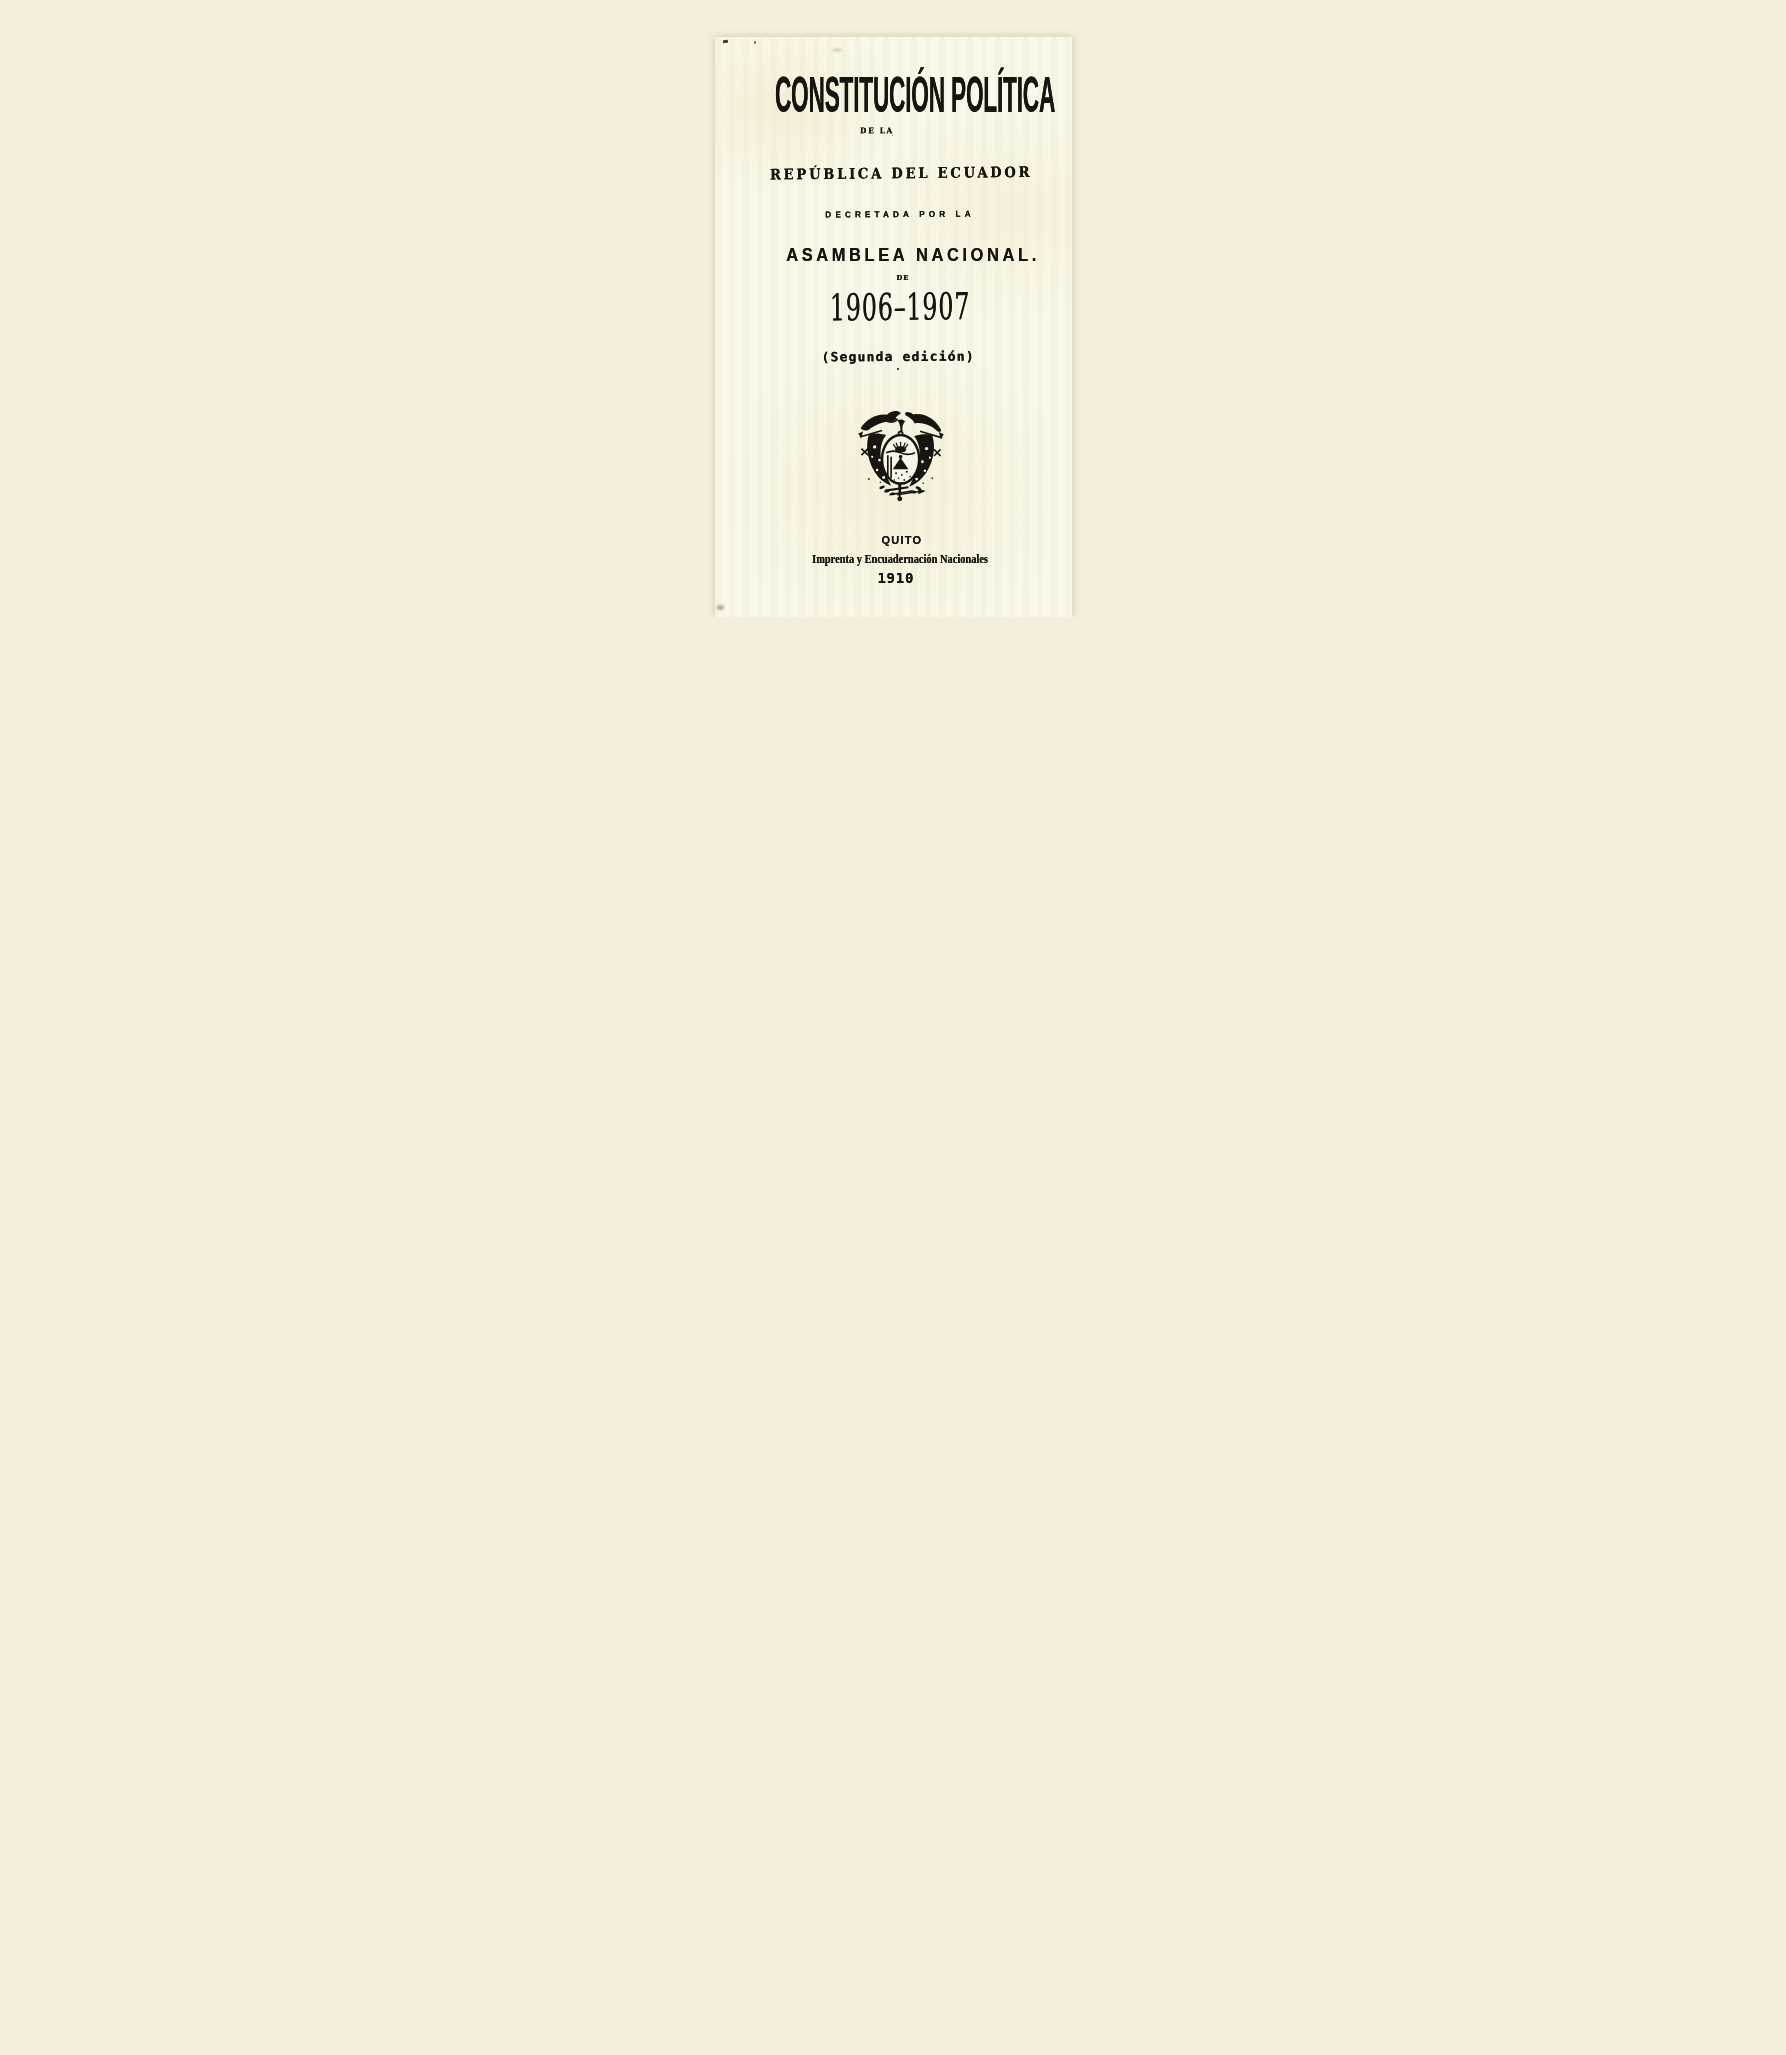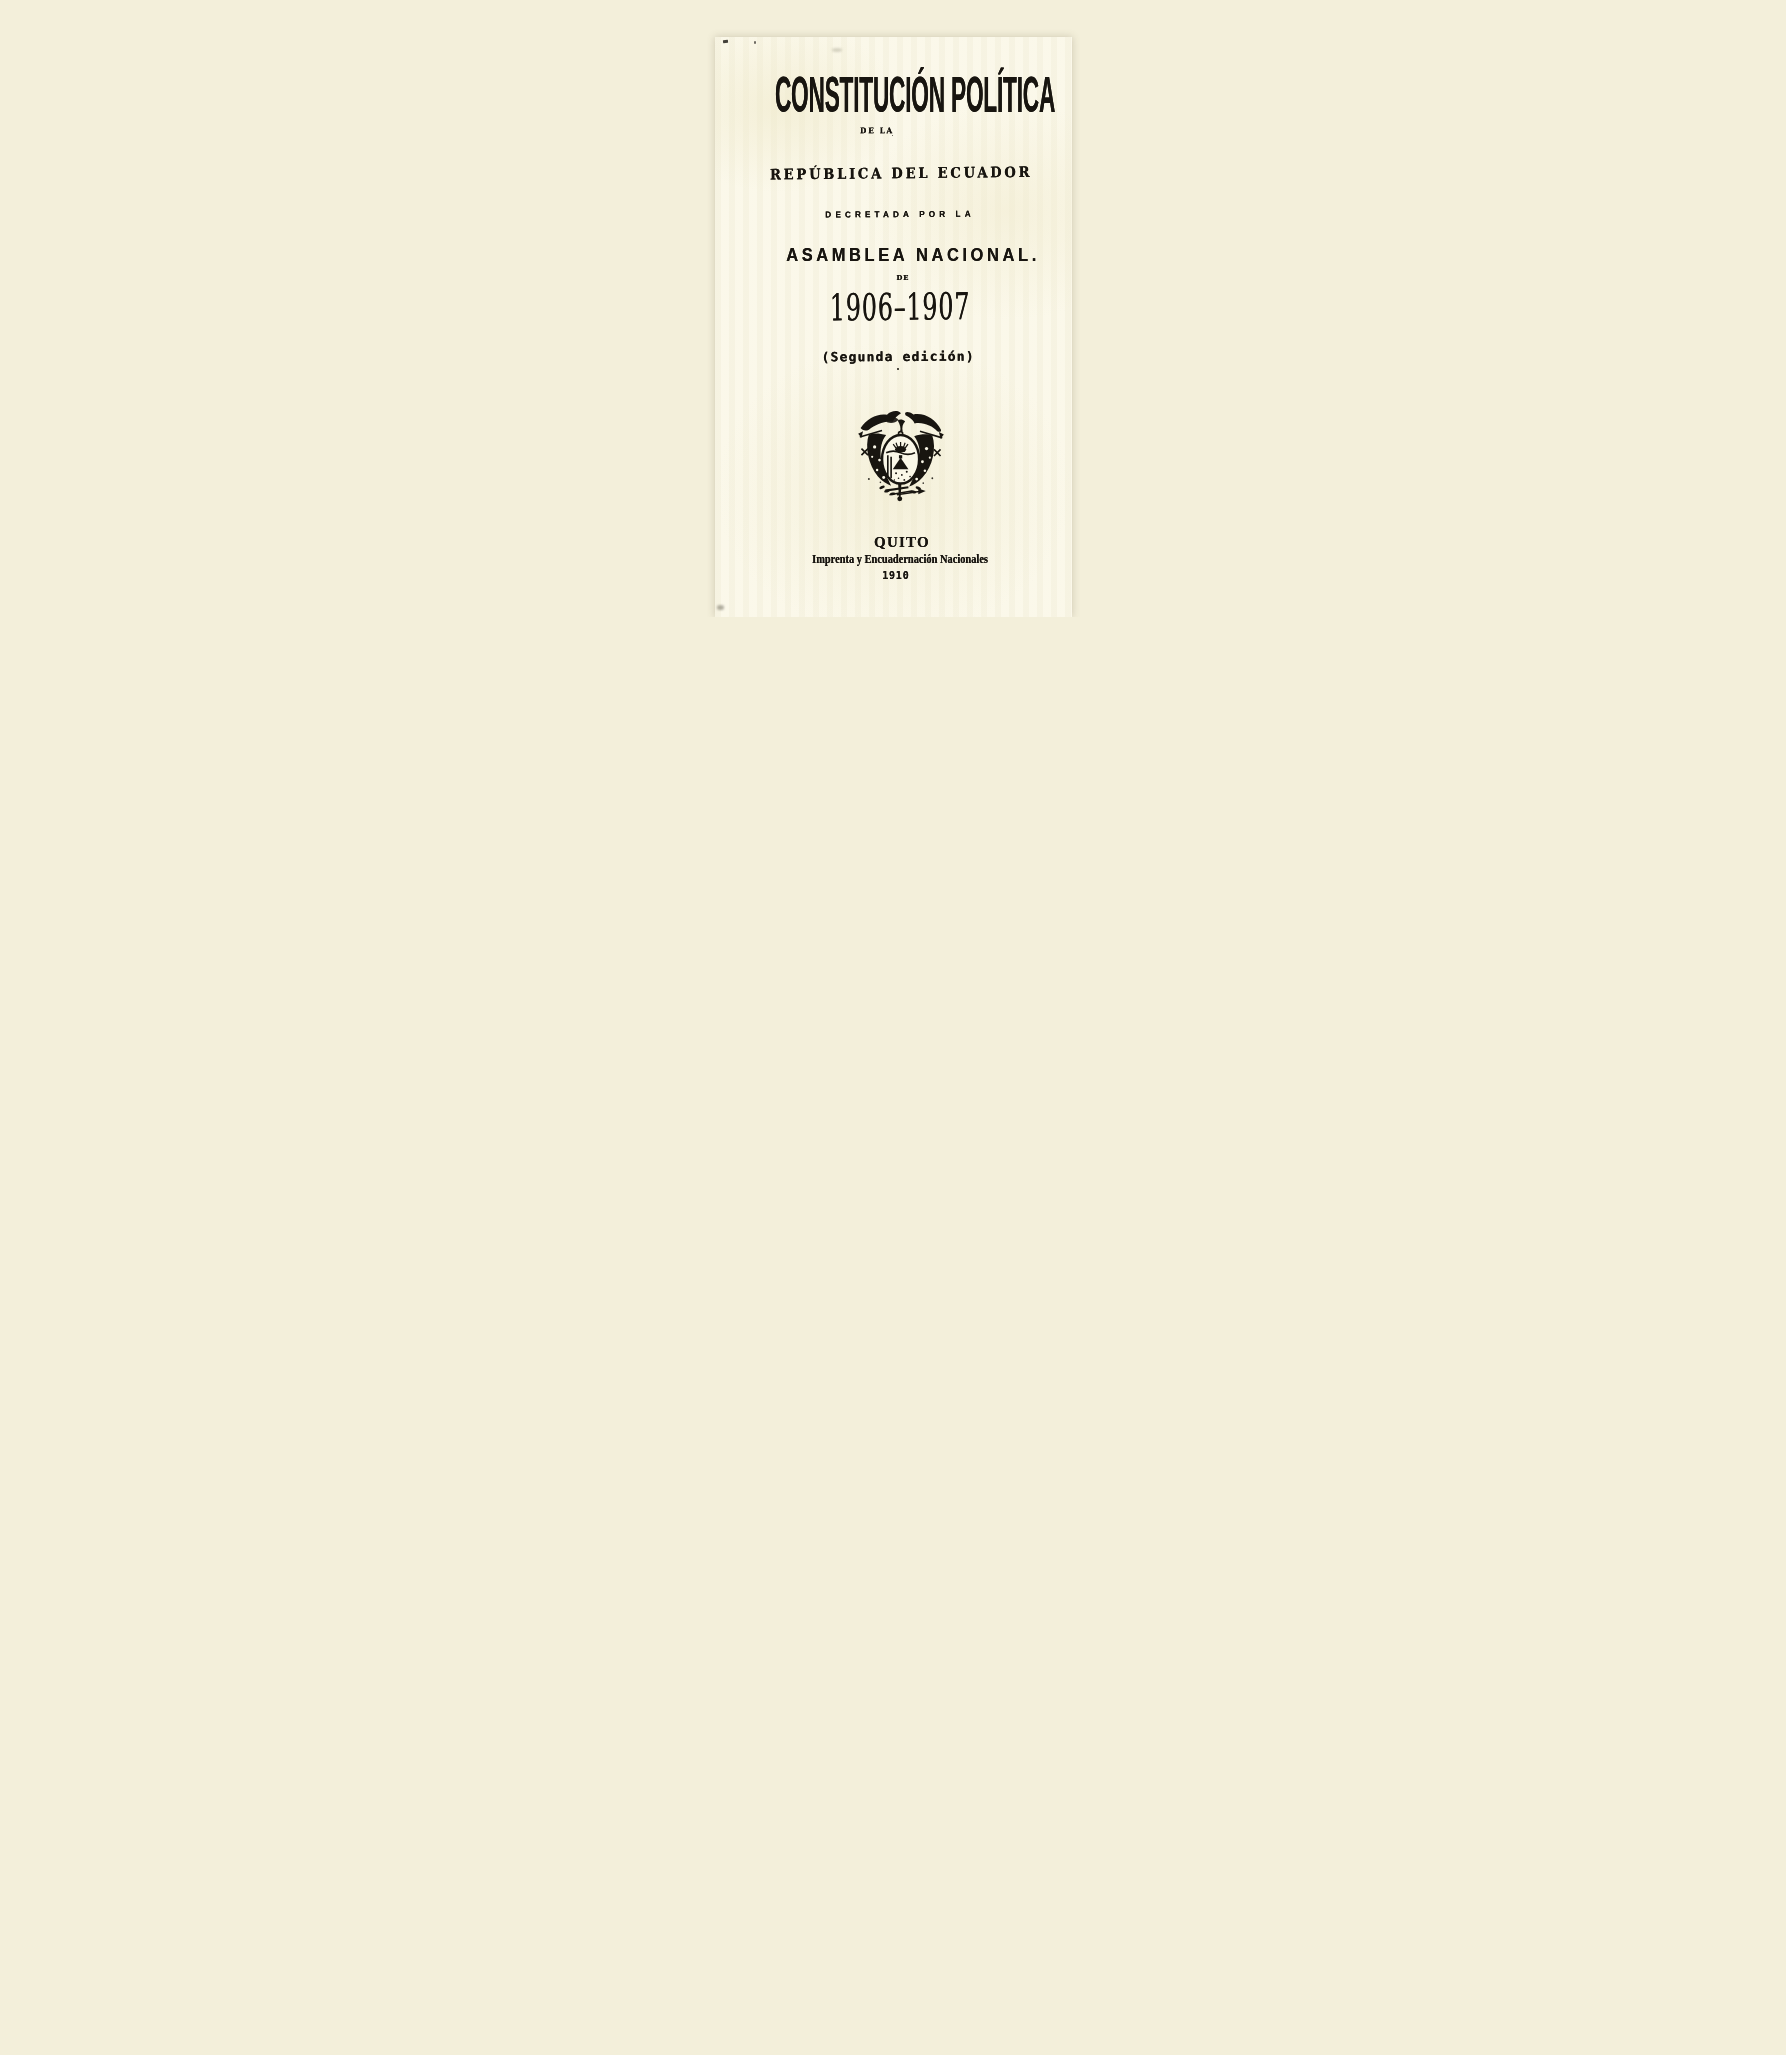--- a/index.html
+++ b/index.html
@@ -117,39 +117,39 @@
   
   .emblem{
     position:absolute;
     top:372px;left:52.2%;
     width:89px;height:94px;
     transform:translateX(-50%);
   }
   
   .t-quito{
     top:497px;left:52.5%;
-    font-family:Liberation Serif, serif;
-    font-weight:700;
-    font-size:15px;letter-spacing:1.2px;
+    font-family:Liberation Sans, sans-serif;
+    font-weight:700;
+    font-size:11px;letter-spacing:1.2px;
     transform:translateX(-50%) scale(1,1.02);
     text-align:right;
   }
   .t-imprenta{
     top:515px;left:52%;
     font-family:"Liberation Serif", serif;
     font-weight:700;
     font-size:12.7px;letter-spacing:0;
     transform:translateX(-50%) scale(.82,1.02);
     text-shadow:0.2px 0 0 currentColor;
   }
   .t-1910{
     top:533px;left:50.8%;
     font-family:"DejaVu Sans Mono", monospace;
     font-weight:700;
-    font-size:10px;letter-spacing:0.8px;
+    font-size:14px;letter-spacing:0.8px;
     transform:translateX(-50%);
   }
   
   .speck{position:absolute;background:#23211b;border-radius:0.4px;}
   .speck.s1{left:8.2px;top:2.9px;width:4.5px;height:2.9px;opacity:.85;transform:rotate(-6deg);}
   .speck.s2{left:39px;top:4.1px;width:2.5px;height:2.5px;opacity:.65;border-radius:50%;}
   .smudge{position:absolute;border-radius:50%;filter:blur(1.2px);}
   .smudge.m1{left:117px;top:10.7px;width:10.7px;height:4.1px;background:rgba(120,115,95,.28);}
   .smudge.m2{left:2.5px;top:568px;width:7.4px;height:5px;background:rgba(70,66,52,.4);}
   .smudge.m3{left:94px;top:49px;width:4.1px;height:6.6px;background:rgba(130,124,100,.25);}

